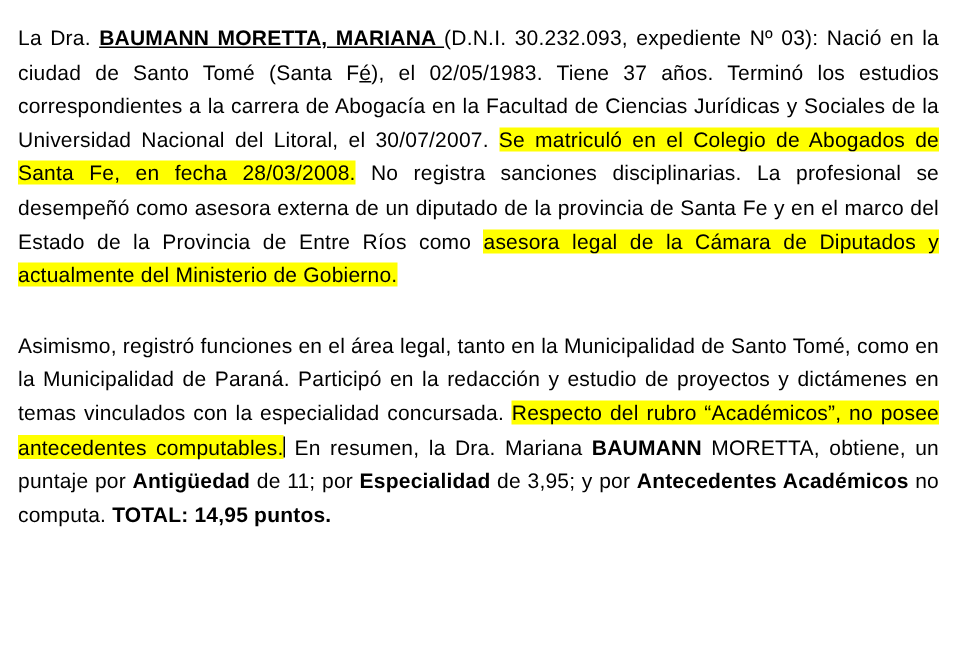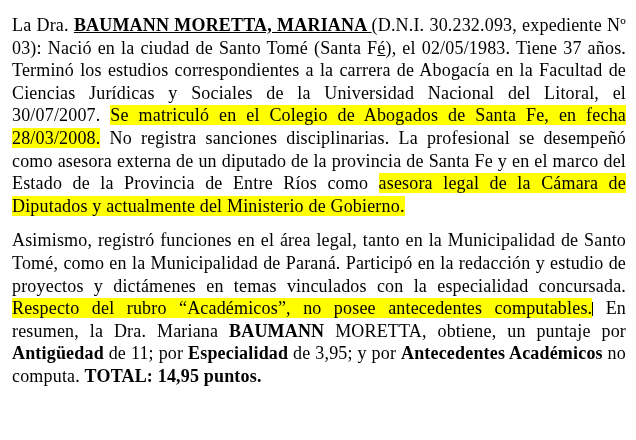--- a/index.html
+++ b/index.html
@@ -15,31 +15,30 @@
   }
   .page {
     position: relative;
     width: 636px;
     height: 440px;
     background: #ffffff;
     box-sizing: border-box;
     padding: 14px 10px 10px 12px;
   }
   .para {
-    font-size: 18px;
+    font-size: 14px;
     line-height: 22.6px;
     color: #000000;
     text-align: justify;
     text-justify: inter-word;
     margin: 0;
     letter-spacing: 0.01em;
-    font-family: Liberation Serif, serif;
   }
   .para + .para {
-    margin-top: 12px;
+    margin-top: 24px;
   }
   .b { font-weight: bold; }
   .u { text-decoration: underline; }
   .hl {
     background-color: #ffff00;
   }
   .caret {
     display: inline-block;
     width: 1px;
     height: 14px;

